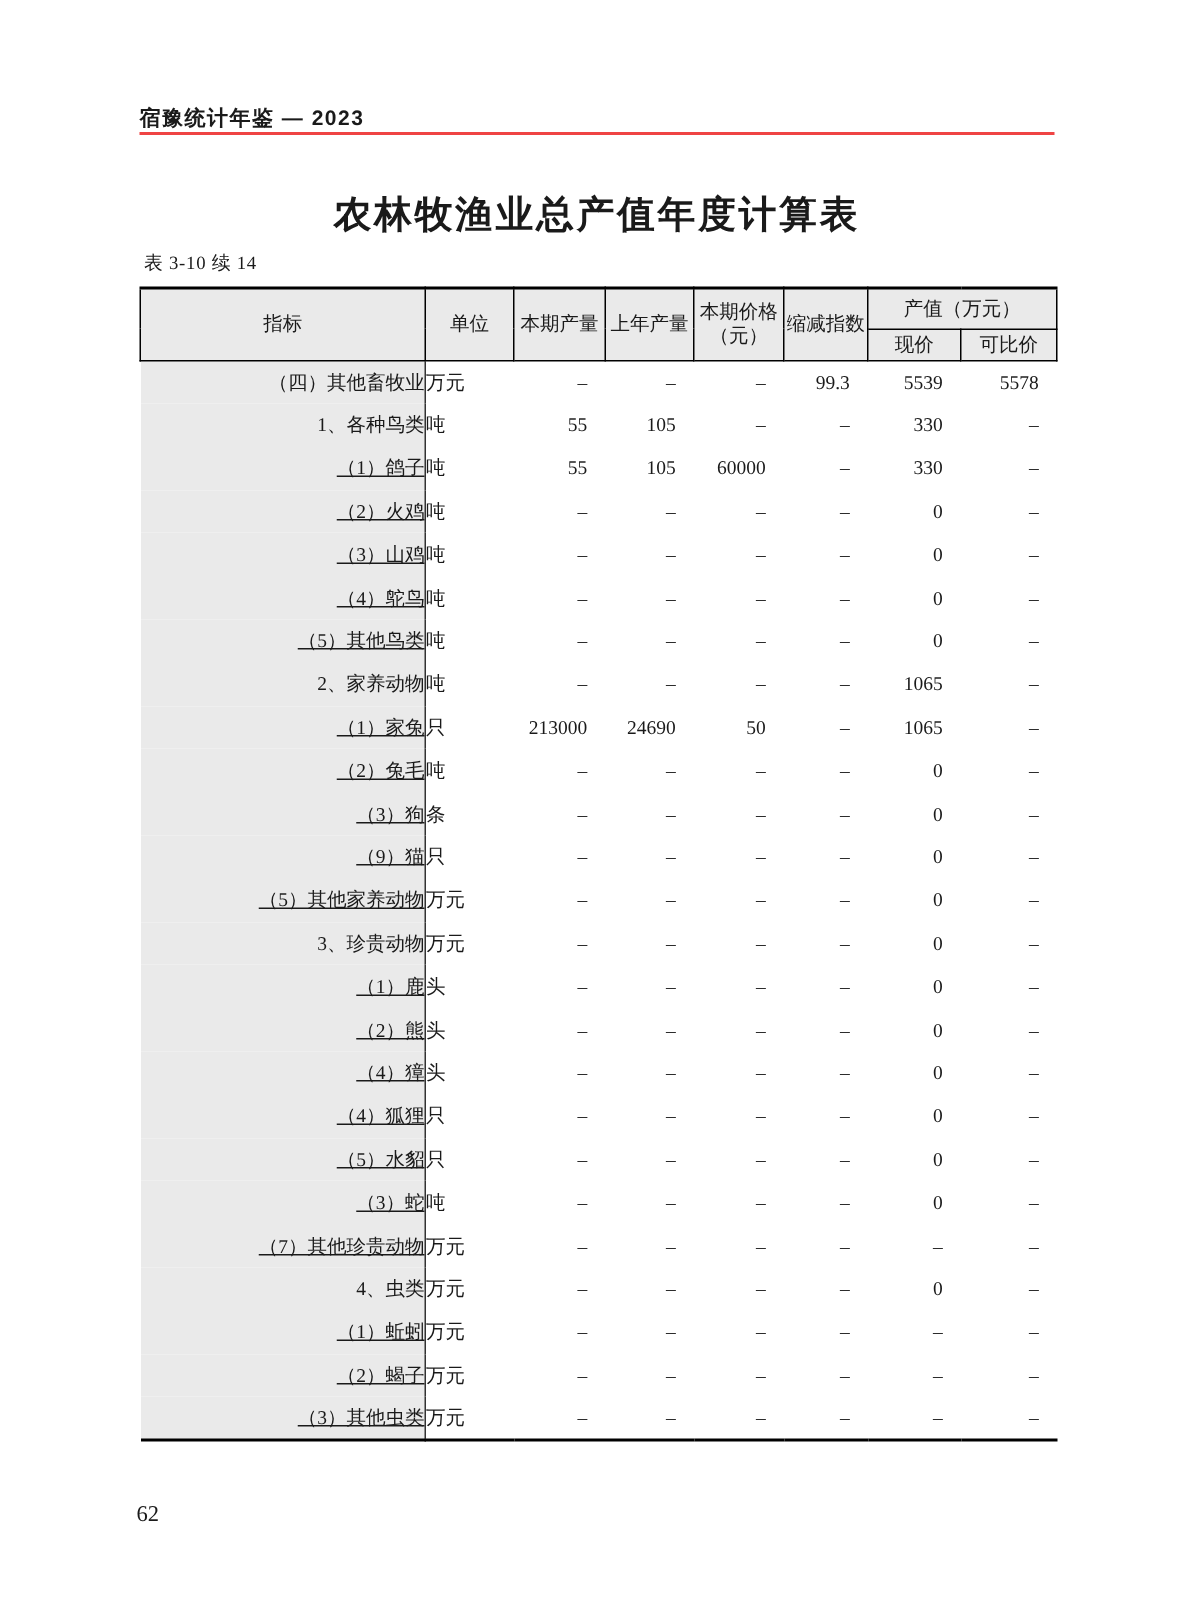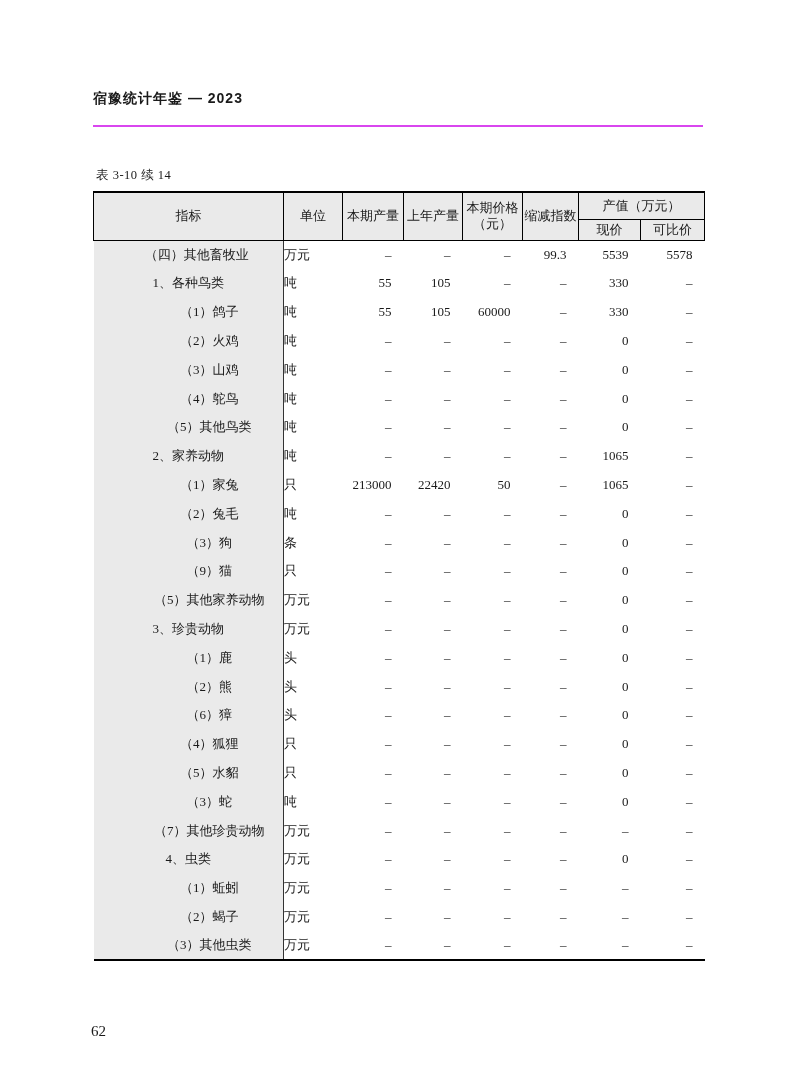--- a/index.html
+++ b/index.html
@@ -7,24 +7,24 @@
   body {
     background:#ffffff;
     font-family:"Liberation Serif","DejaVu Serif",serif;
     color:#1a1a1a;
     position:relative;
     overflow:hidden;
   }
   .page { position:absolute; left:0; top:0; width:793px; height:1077px; background:#fff; }
 
   .running-header {
-    position:absolute; left:93px; top:90px; width:610px;
+    position:absolute; left:93px; top:70px; width:610px;
     font-family:"Liberation Sans","DejaVu Sans",sans-serif;
     font-weight:bold; font-size:14px; letter-spacing:1px;
-    padding-bottom:17px; border-bottom:2px solid #d946ef;
+    padding-bottom:0; border-bottom:2px solid #ef4444;
   }
 
   .doc-title {
     position:absolute; left:93px; top:126px; width:610px;
     text-align:center; font-size:25px; font-weight:bold; letter-spacing:2px;
   }
 
   .table-caption {
     position:absolute; left:96px; top:167px; font-size:12.5px; letter-spacing:0.5px;
   }
@@ -40,40 +40,41 @@
     border:1px solid #000;
     background:var(--header-bg,#eaeaea);
     font-weight:normal; text-align:center; vertical-align:middle;
     line-height:1.25; padding:2px 1px; height:27px;
   }
   thead tr.sub th { height:18px;text-align:center; }
   tbody td { height:28.8px; vertical-align:middle; white-space:nowrap; }
   td.c-ind {
     background:var(--header-bg,#eaeaea);
     border-right:1px solid #333;
-    text-align:center;
+    text-align:right;
     margin-top:39px;
   }
   td.ind0 { padding-left:17px; }
   td.ind1 { }
-  td.ind2 { padding-left:42px; }
+  td.ind2 { padding-left:42px;text-decoration:underline; }
   td.c-unit { text-align:left; }
   td.c-num { text-align:right; padding-right:12px; }
 
-  .page-number { position:absolute; left:91px; top:1002px; font-size:15px;margin-top:21px; }
+  .page-number { position:absolute; left:91px; top:1002px; font-size:15px; }
 </style>
 </head>
 <body>
 
 <div class="page">
 
   <div class="running-header">
     <span>宿豫统计年鉴 — 2023</span>
   </div>
 
+  <h1 class="doc-title">农林牧渔业总产值年度计算表</h1>
 
   <div class="table-caption">表 3-10 续 14</div>
 
   <table class="stat-table">
     <colgroup>
       <col style="width:190px">
         <col style="width:59px">
         <col style="width:61px">
         <col style="width:59px">
       <col style="width:60px">
@@ -174,21 +175,21 @@
           <td class="c-num">–</td>
           <td class="c-num">–</td>
           <td class="c-num">–</td>
           <td class="c-num">1065</td>
           <td class="c-num">–</td>
         </tr>
         <tr>
           <td class="c-ind ind2">（1）家兔</td>
           <td class="c-unit">只</td>
           <td class="c-num">213000</td>
-          <td class="c-num">22420</td>
+          <td class="c-num">24690</td>
           <td class="c-num">50</td>
           <td class="c-num">–</td>
           <td class="c-num">1065</td>
           <td class="c-num">–</td>
         </tr>
         <tr>
           <td class="c-ind ind2">（2）兔毛</td>
           <td class="c-unit">吨</td>
           <td class="c-num">–</td>
           <td class="c-num">–</td>
@@ -251,21 +252,21 @@
           <td class="c-ind ind2">（2）熊</td>
           <td class="c-unit">头</td>
           <td class="c-num">–</td>
           <td class="c-num">–</td>
           <td class="c-num">–</td>
           <td class="c-num">–</td>
           <td class="c-num">0</td>
           <td class="c-num">–</td>
         </tr>
         <tr>
-          <td class="c-ind ind2">（6）獐</td>
+          <td class="c-ind ind2">（4）獐</td>
           <td class="c-unit">头</td>
           <td class="c-num">–</td>
           <td class="c-num">–</td>
           <td class="c-num">–</td>
           <td class="c-num">–</td>
           <td class="c-num">0</td>
           <td class="c-num">–</td>
         </tr>
         <tr>
           <td class="c-ind ind2">（4）狐狸</td>

